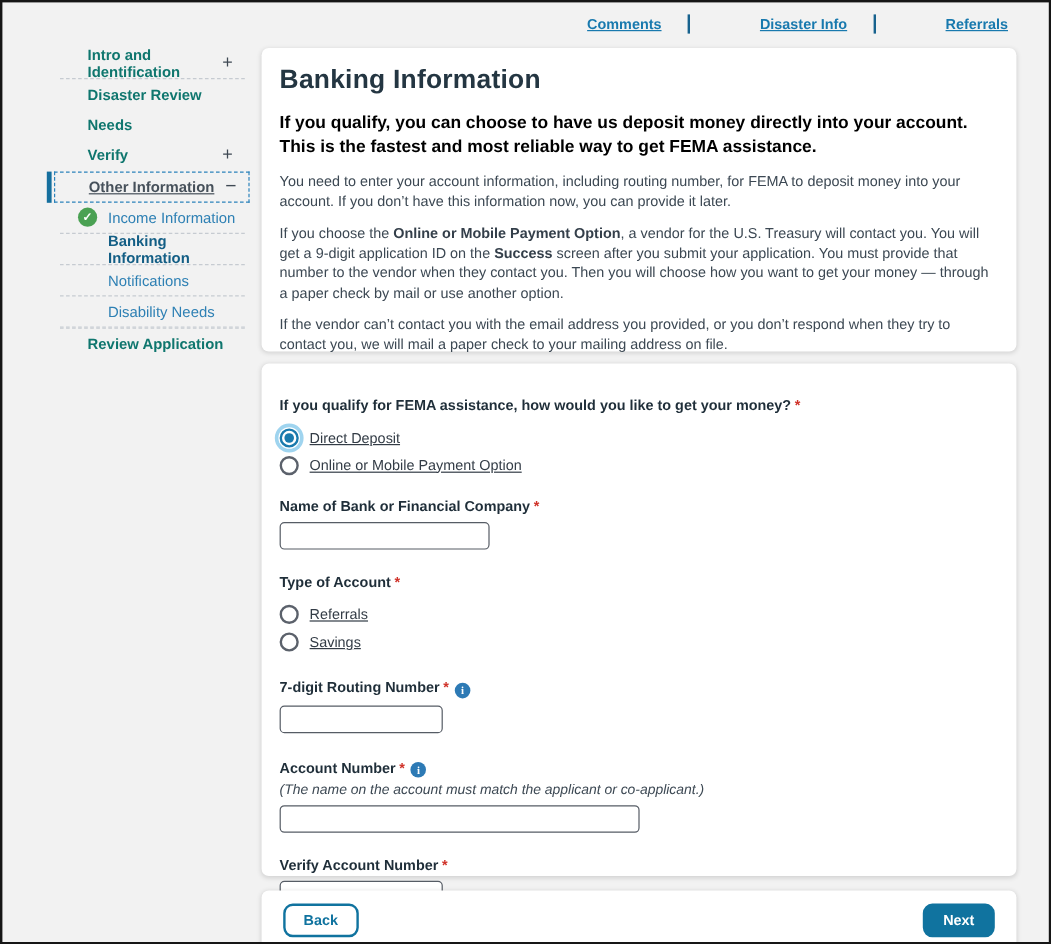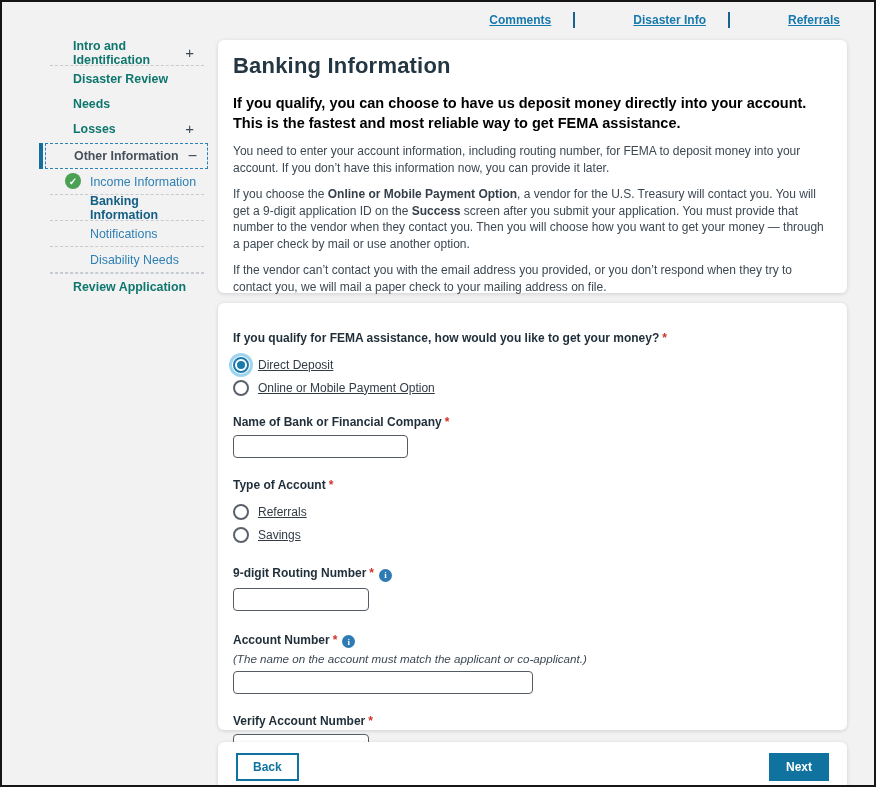--- a/index.html
+++ b/index.html
@@ -18,21 +18,21 @@
   .nav-row { height:25px; display:flex; align-items:center; padding:0 12px 0 35px; cursor:pointer; }
   .nav-row .lbl { flex:1; font-weight:700; color:#0f766e; }
   .nav-row .expander { font-size:15px; font-weight:400; color:#3f4954; margin-right:2px; }
   .sep { border-top:1px dashed #c6cbd1; margin-left:12px; margin-right:4px; }
   .focus-row {
     position:relative; margin-left:7px; height:26px; margin-top:2px;
     border:1px dashed #2b82bb; display:flex; align-items:center;
     padding:0 10px 0 28px; cursor:pointer;
   }
   .focus-row::before { content:""; position:absolute; left:-7px; top:-1px; bottom:-1px; width:4px; background:#156f9e; }
-  .focus-row .lbl { flex:1; font-weight:700; color:#46505a; }
+  .focus-row .lbl { flex:1; font-weight:700; color:#46505a;text-decoration:underline; }
   .focus-row .expander { font-size:16px; color:#3f4954; }
   .sub-row { position:relative; height:25px; display:flex; align-items:center; padding-left:52px; cursor:pointer; }
   .sub-row .lbl { color:#2e80b4; font-weight:400; }
   .sub-row.active .lbl { color:#135e85; font-weight:700; }
   .check-badge {
     position:absolute; left:27px; top:4px; width:16px; height:16px; border-radius:50%;
     background:#4aa153; color:#fff; font-size:10px; font-weight:700;
     display:flex; align-items:center; justify-content:center;
   }
   
@@ -72,21 +72,21 @@
   .field.first { margin-top:16px; }
   .text-input {
     display:block; margin-top:6px; height:23px; border:1.5px solid #565c65; border-radius:4px;
     background:#fff; font-size:12px; padding:0 6px; color:#1b1b1b; outline:none;
   }
   .w-bank { width:175px; }
   .w-routing { width:136px; }
   .w-account { width:300px; }
   .note { margin-top:4px; font-size:11.6px; font-style:italic; color:#3c4853; }
   
-  .btn { font-family:inherit; font-size:12px; font-weight:700; border-radius:0; padding:5px 15px; cursor:pointer; }
+  .btn { font-family:inherit; font-size:12px; font-weight:700; border-radius:8px; padding:5px 15px; cursor:pointer; }
   .btn-outline { background:#fff; border:2px solid #10739f; color:#10739f; }
   .btn-solid { background:#10739f; border:2px solid #10739f; color:#fff; }
 </style>
 </head>
 <body>
 
 <div class="page">
 
   <div class="top-links">
     <span class="top-link">Comments</span>
@@ -102,21 +102,21 @@
       <span class="expander">+</span>
     </div>
     <div class="sep"></div>
     <div class="nav-row">
       <span class="lbl">Disaster Review</span>
     </div>
     <div class="nav-row">
       <span class="lbl">Needs</span>
     </div>
     <div class="nav-row">
-      <span class="lbl">Losses</span>
+      <span class="lbl">Verify</span>
       <span class="expander">+</span>
     </div>
     <div class="focus-row">
       <span class="lbl">Other Information</span>
       <span class="expander">−</span>
     </div>
     <div class="sub-row">
       <span class="check-badge">✓</span>
       <span class="lbl">Income Information</span>
     </div>
@@ -176,21 +176,21 @@
           <span class="radio-label">Referrals</span>
         </div>
         <div class="radio-row">
           <span class="radio-circle"></span>
           <span class="radio-label">Savings</span>
         </div>
       </div>
     </div>
 
     <div class="field">
-      <div class="q-label"><span>9-digit Routing Number</span><span class="req">*</span><span class="info-icon">i</span></div>
+      <div class="q-label"><span>7-digit Routing Number</span><span class="req">*</span><span class="info-icon">i</span></div>
       <input class="text-input w-routing" type="text" value="" style="">
     </div>
 
     <div class="field" style="margin-top:22px;">
       <div class="q-label"><span>Account Number</span><span class="req">*</span><span class="info-icon">i</span></div>
       <div class="note">(The name on the account must match the applicant or co-applicant.)</div>
       <input class="text-input w-account" type="text" value="" style="">
     </div>
 
     <div class="field">

